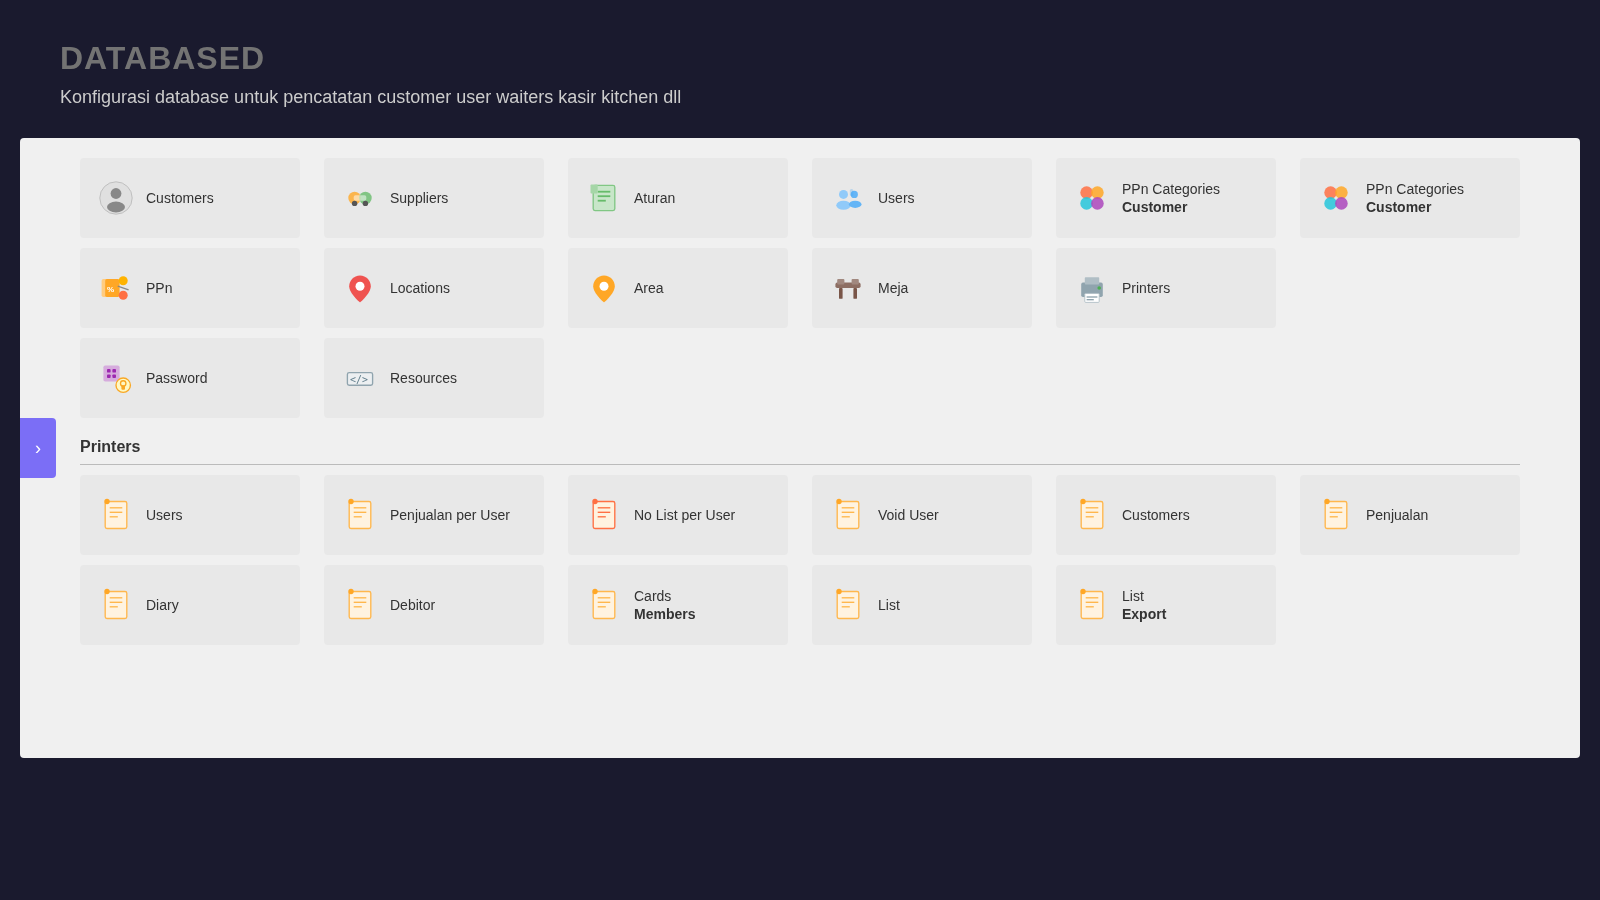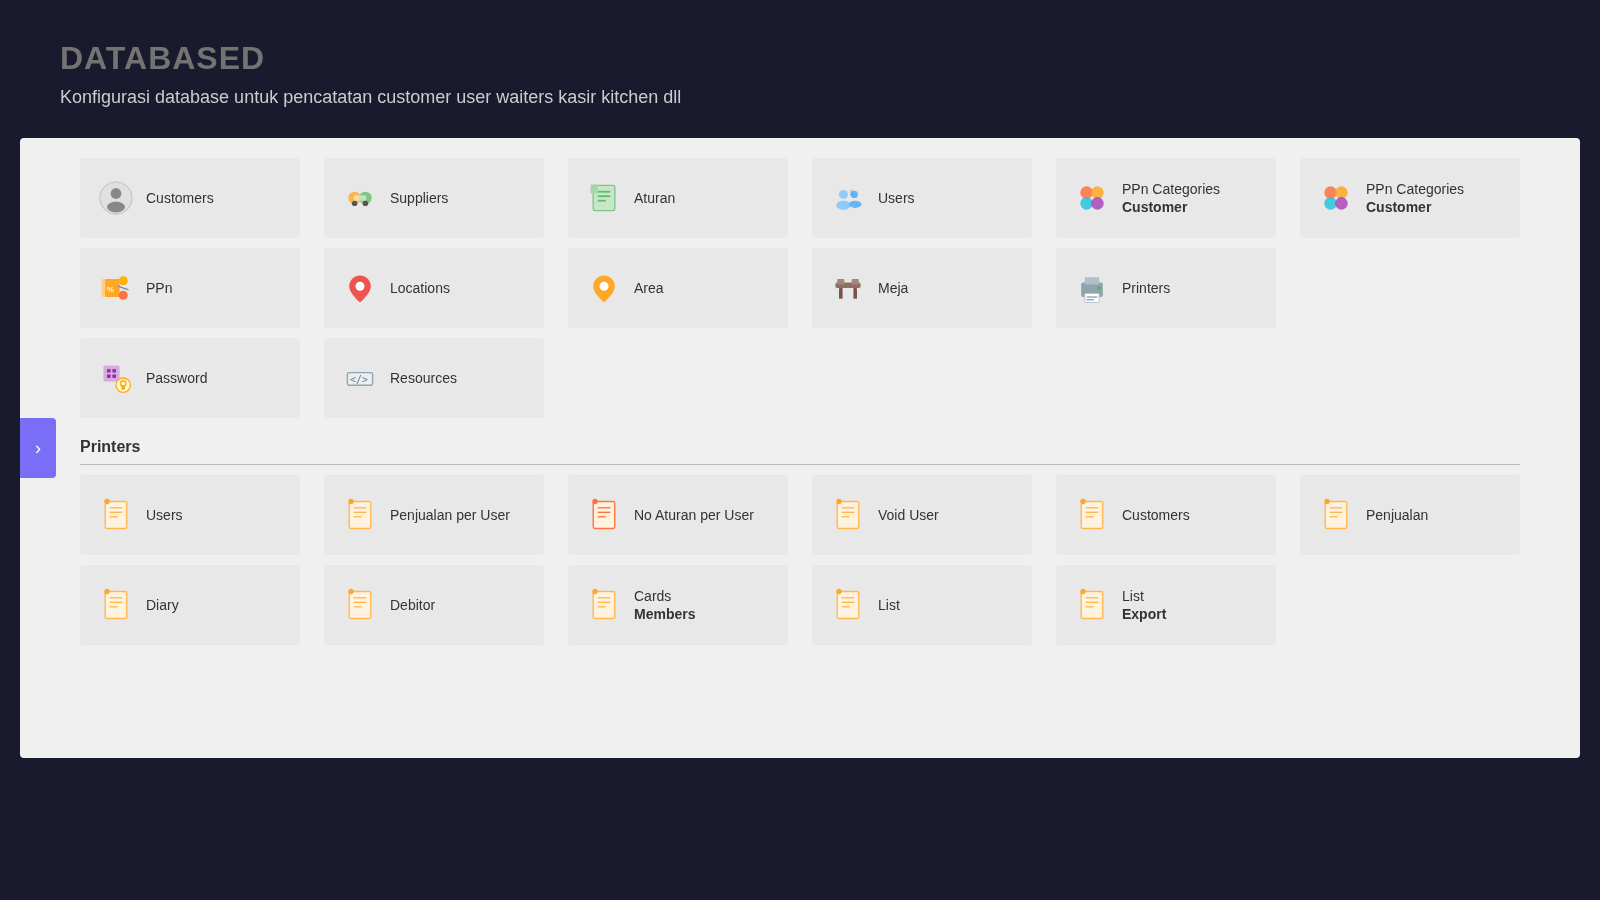--- a/index.html
+++ b/index.html
@@ -334,21 +334,21 @@
     <div class="card">
       <div class="card-icon">
         <svg class="svg-icon" viewBox="0 0 40 40" fill="none">
           <rect x="8" y="5" width="24" height="30" rx="2" fill="#fff3e0" stroke="#ff7043" stroke-width="1.5"></rect>
           <line x1="13" y1="12" x2="27" y2="12" stroke="#ff7043" stroke-width="1.5"></line>
           <line x1="13" y1="17" x2="27" y2="17" stroke="#ff7043" stroke-width="1.5"></line>
           <line x1="13" y1="22" x2="22" y2="22" stroke="#ff7043" stroke-width="1.5"></line>
           <circle cx="10" cy="5" r="3" fill="#ff7043"></circle>
         </svg>
       </div>
-      <span class="card-label">No Aturan per User</span>
+      <span class="card-label">No List per User</span>
     </div>
 
     <div class="card">
       <div class="card-icon">
         <svg class="svg-icon" viewBox="0 0 40 40" fill="none">
           <rect x="8" y="5" width="24" height="30" rx="2" fill="#fff3e0" stroke="#ffb74d" stroke-width="1.5"></rect>
           <line x1="13" y1="12" x2="27" y2="12" stroke="#ffb74d" stroke-width="1.5"></line>
           <line x1="13" y1="17" x2="27" y2="17" stroke="#ffb74d" stroke-width="1.5"></line>
           <line x1="13" y1="22" x2="22" y2="22" stroke="#ffb74d" stroke-width="1.5"></line>
           <circle cx="10" cy="5" r="3" fill="#ffa726"></circle>

